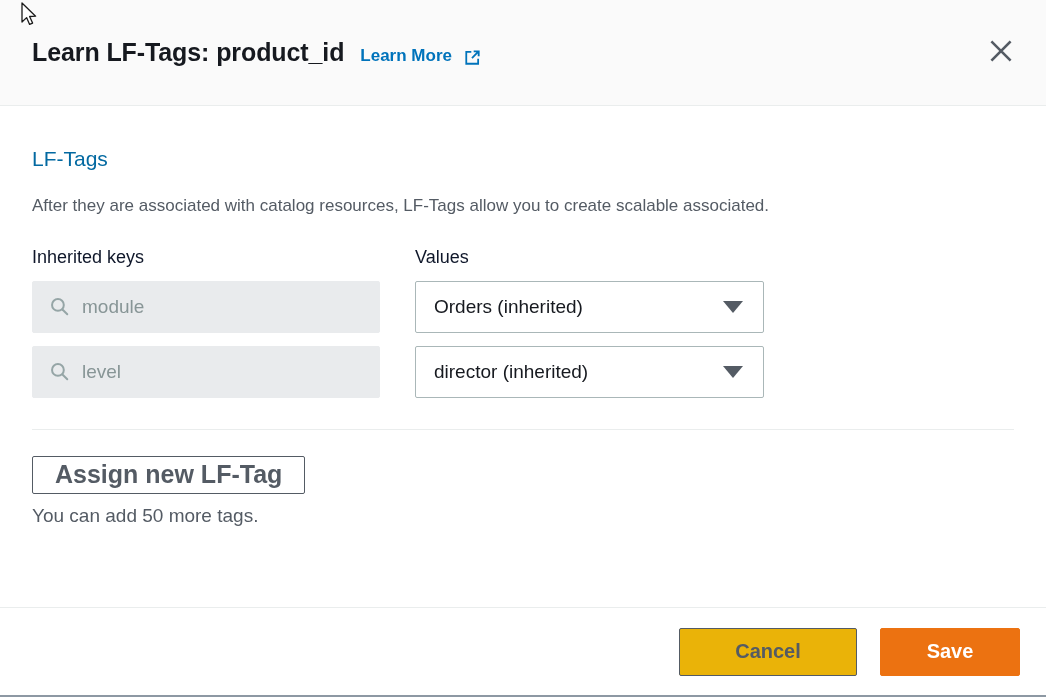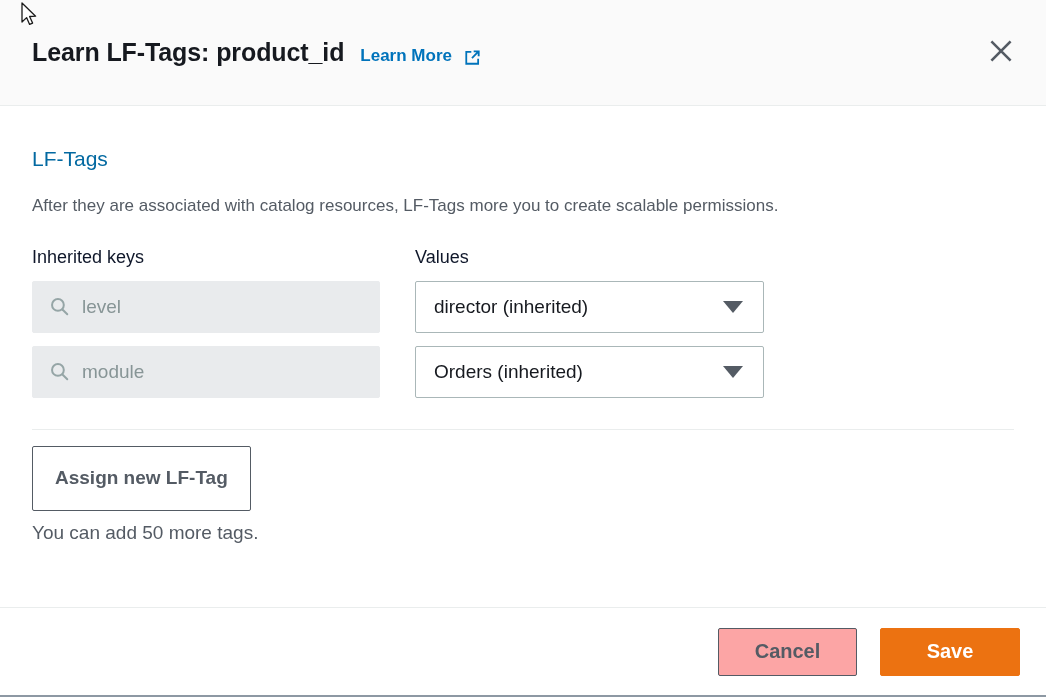--- a/index.html
+++ b/index.html
@@ -190,28 +190,28 @@
   }
 
   .divider {
     height: 1px;
     background: #eaeded;
     margin: 31px 0 0 0;
     width: 982px;
   }
 
   .assign-btn {
-    margin-top: 16px;
-    height: 65px;
+    margin-top: 26px;
+    height: 38px;
     padding: 0 22px;
     background: #ffffff;
     border: 1px solid #545b64;
     border-radius: 2px;
     font-family: "Liberation Sans", sans-serif;
-    font-size: 19px;
+    font-size: 25px;
     font-weight: bold;
     color: #545b64;
     cursor: pointer;
     display: inline-flex;
     align-items: center;
   }
 
   .add-note {
     margin-top: 11px;
     font-size: 19px;
@@ -237,22 +237,22 @@
     font-family: "Liberation Sans", sans-serif;
     font-size: 20px;
     font-weight: bold;
     cursor: pointer;
     display: inline-flex;
     align-items: center;
     justify-content: center;
   }
 
   .btn-cancel {
-    width: 139px;
-    background: #fca5a5;
+    width: 178px;
+    background: #eab308;
     border: 1px solid #545b64;
     color: #545b64;
   }
 
   .btn-save {
     width: 140px;
     background: #ec7211;
     border: 1px solid #ec7211;
     color: #ffffff;
   }
@@ -290,59 +290,59 @@
       <span>
         <svg viewBox="0 0 24 24" width="26" height="26" xmlns="http://www.w3.org/2000/svg">
           <path d="M4 4 L20 20 M20 4 L4 20" stroke="#545b64" stroke-width="2.4" stroke-linecap="square"></path>
         </svg>
       </span>
     </button>
   </div>
 
   <div class="modal-body">
     <div class="section-title">LF-Tags</div>
-    <div class="section-desc">After they are associated with catalog resources, LF-Tags more you to create scalable permissions.</div>
+    <div class="section-desc">After they are associated with catalog resources, LF-Tags allow you to create scalable associated.</div>
 
     <div class="tag-grid">
       <div class="col-headers">
         <div class="col-head keys">Inherited keys</div>
         <div class="col-head values">Values</div>
+      </div>
+
+      <div class="tag-row">
+        <div class="key-input">
+          <span class="search-icon">
+            <svg viewBox="0 0 20 20" width="21" height="21" fill="none" xmlns="http://www.w3.org/2000/svg">
+              <circle cx="8.5" cy="8.5" r="5.6" stroke="#95a5a6" stroke-width="1.9"></circle>
+              <path d="M12.8 12.8 L17.4 17.4" stroke="#95a5a6" stroke-width="1.9" stroke-linecap="round"></path>
+            </svg>
+          </span>
+          <span class="key-text">module</span>
+        </div>
+        <div class="value-select">
+          <span class="value-text">Orders (inherited)</span>
+          <span class="caret"></span>
+        </div>
       </div>
 
       <div class="tag-row">
         <div class="key-input">
           <span class="search-icon">
             <svg viewBox="0 0 20 20" width="21" height="21" fill="none" xmlns="http://www.w3.org/2000/svg">
               <circle cx="8.5" cy="8.5" r="5.6" stroke="#95a5a6" stroke-width="1.9"></circle>
               <path d="M12.8 12.8 L17.4 17.4" stroke="#95a5a6" stroke-width="1.9" stroke-linecap="round"></path>
             </svg>
           </span>
           <span class="key-text">level</span>
         </div>
         <div class="value-select">
           <span class="value-text">director (inherited)</span>
           <span class="caret"></span>
         </div>
       </div>
-
-      <div class="tag-row">
-        <div class="key-input">
-          <span class="search-icon">
-            <svg viewBox="0 0 20 20" width="21" height="21" fill="none" xmlns="http://www.w3.org/2000/svg">
-              <circle cx="8.5" cy="8.5" r="5.6" stroke="#95a5a6" stroke-width="1.9"></circle>
-              <path d="M12.8 12.8 L17.4 17.4" stroke="#95a5a6" stroke-width="1.9" stroke-linecap="round"></path>
-            </svg>
-          </span>
-          <span class="key-text">module</span>
-        </div>
-        <div class="value-select">
-          <span class="value-text">Orders (inherited)</span>
-          <span class="caret"></span>
-        </div>
-      </div>
     </div>
 
     <div class="divider"></div>
 
     <button class="assign-btn">Assign new LF-Tag</button>
     <div class="add-note">You can add 50 more tags.</div>
   </div>
 
   <div class="modal-footer">
     <button class="btn btn-cancel">Cancel</button>

